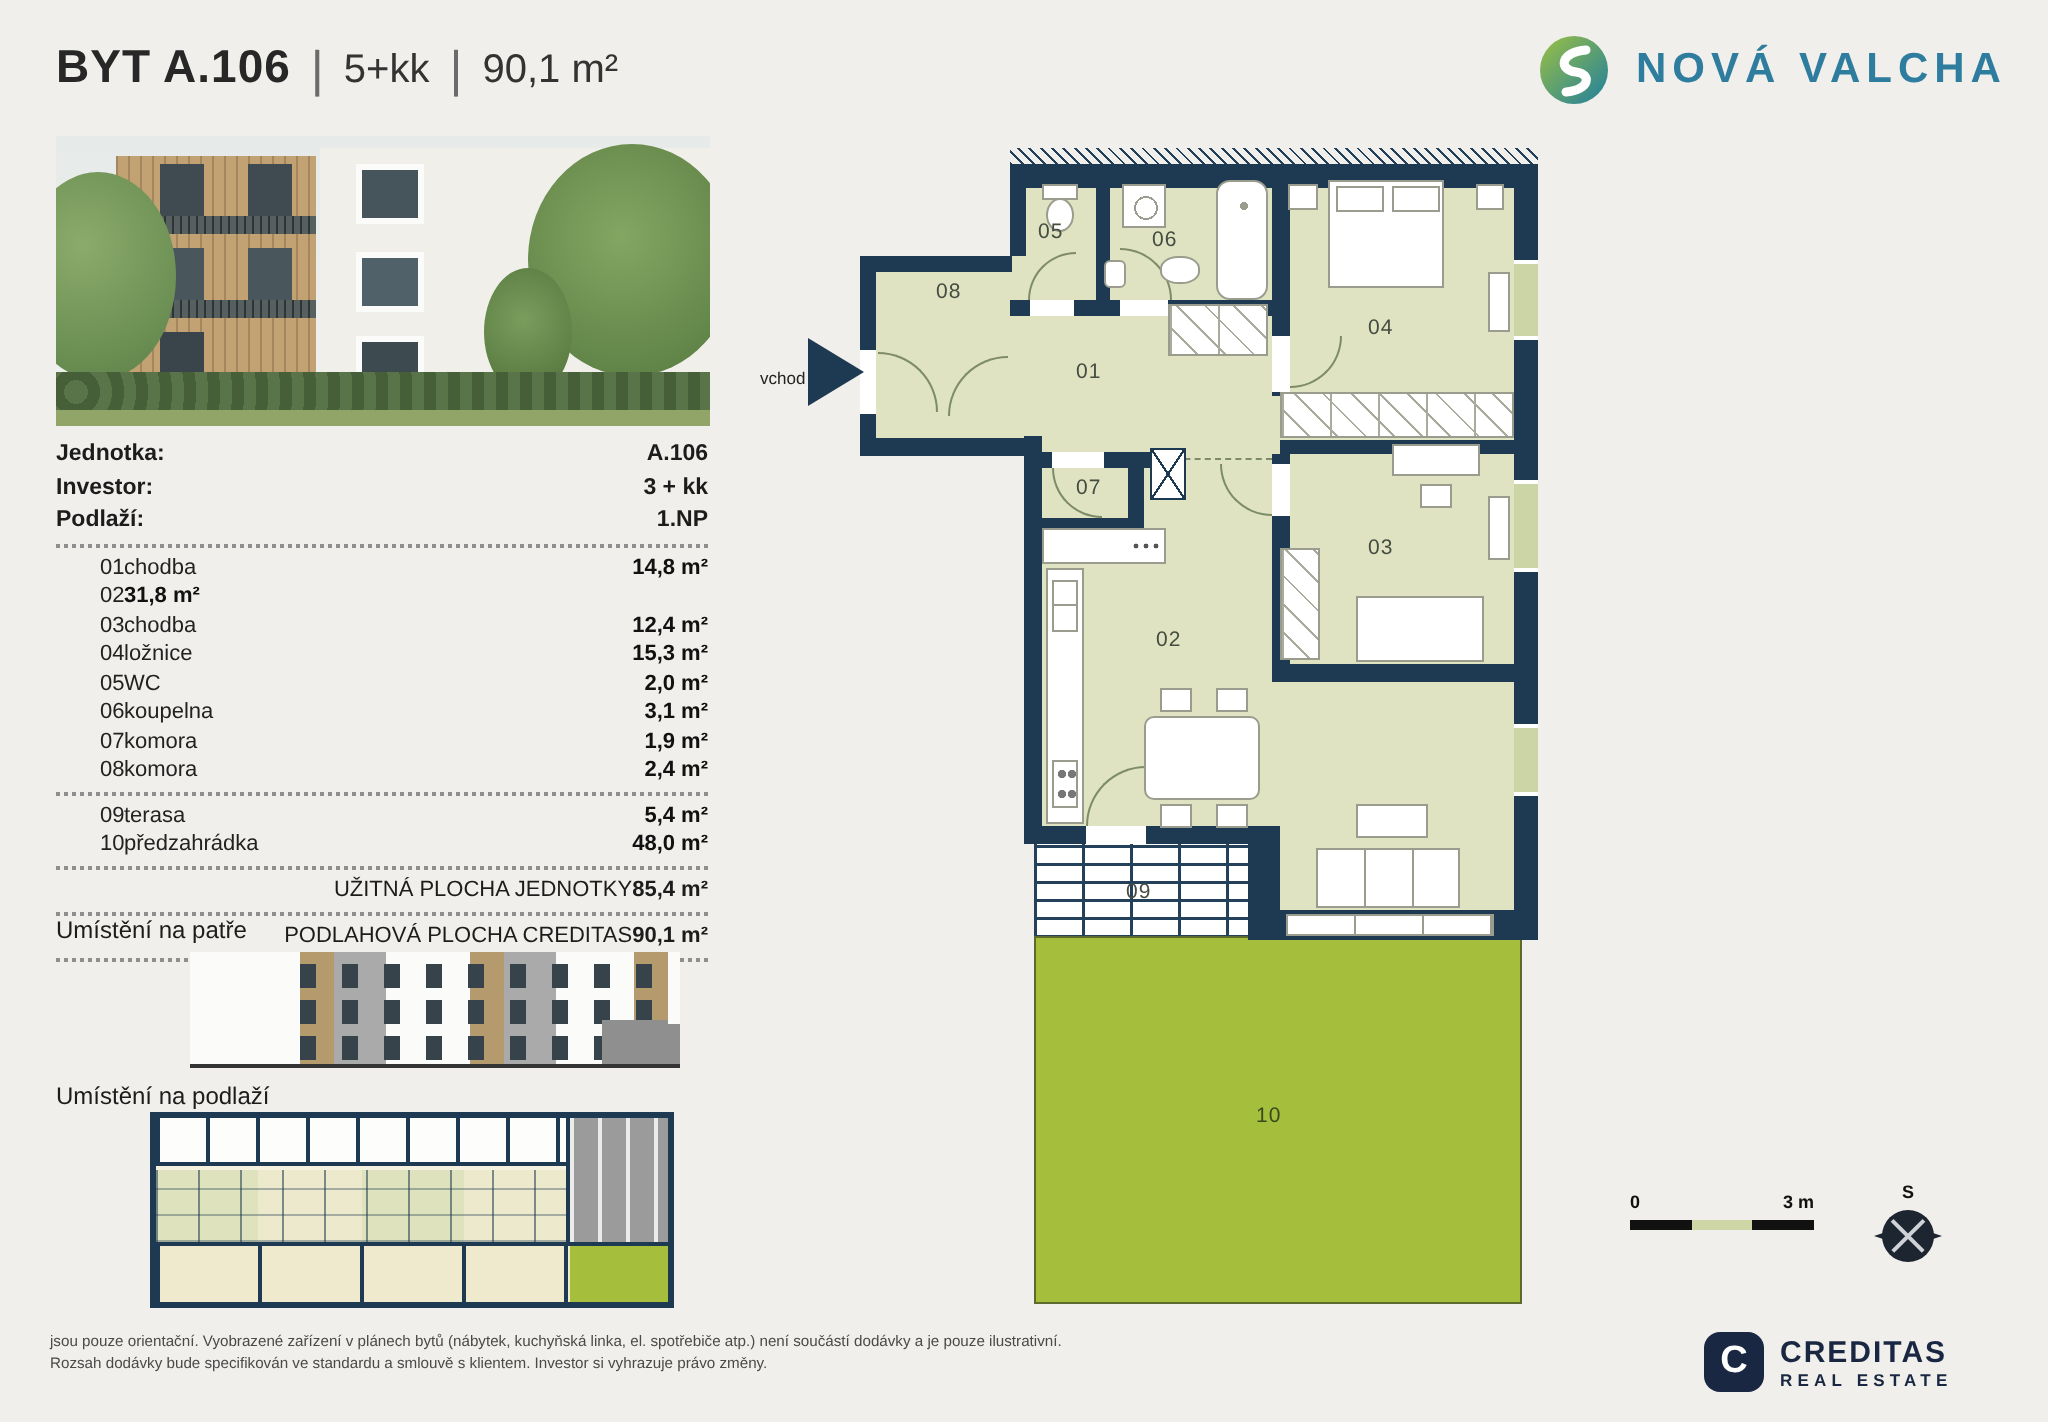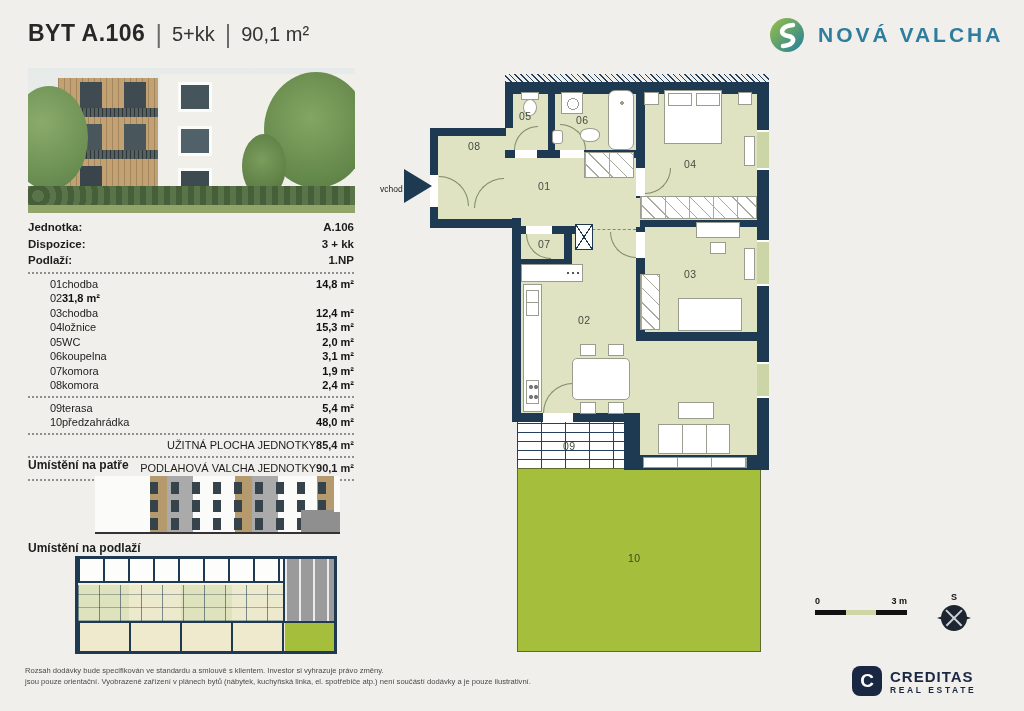--- a/index.html
+++ b/index.html
@@ -22,21 +22,21 @@
   .win{position:absolute;background:#ccd5a6;border-top:2px solid #fff;border-bottom:2px solid #fff}
   .plabel{position:absolute;font-size:10.5px;color:#454d42;letter-spacing:.5px}
   .dots{border-top:2px dotted #8f8f8f;height:2px;margin:3px 0}
   .irow{display:flex;justify-content:space-between;height:16.5px;font-size:11.5px;font-weight:bold;color:#1c1c1c;align-items:center}
   .rrow{display:flex;height:14.5px;font-size:11px;color:#222;align-items:center}
   .rnum{width:34px;padding-left:22px}
   .rname{flex:1}
   .rarea{font-weight:bold;color:#111}
   .trow{display:flex;justify-content:flex-end;height:15px;font-size:11px;color:#1c1c1c;align-items:center}
   .tarea{font-weight:bold}
-  .h2{font-size:12px;font-weight:bold;color:#1c1c1c}
+  .h2{font-size:12px;font-weight:normal;color:#1c1c1c}
   .sep{font-weight:200;color:#6b6b6b;font-size:25px;padding:0 10px;vertical-align:-2px}
 </style>
 </head>
 <body>
 
 <div id="page">
 
   <div class="abs" style="left:28px;top:20px;white-space:nowrap">
     <span style="font-size:23px;font-weight:bold;color:#272727;letter-spacing:.5px">BYT A.106</span><span class="sep">|</span><span style="font-size:20px;color:#333">5+kk</span><span class="sep">|</span><span style="font-size:20px;color:#333">90,1 m²</span>
   </div>
@@ -76,21 +76,21 @@
     <div class="abs" style="left:0;top:118px;width:327px;height:22px;background:repeating-radial-gradient(circle at 10px 10px,#587448 0 6px,#465f38 6px 12px)"></div>
     <div class="abs" style="left:0;top:137px;width:327px;height:8px;background:#90a567"></div>
   </div>
 
   <div class="abs" style="left:28px;top:219px;width:326px">
     <div class="irow">
         <span>Jednotka:</span>
         <span>A.106</span>
       </div>
     <div class="irow">
-        <span>Dispozice:</span>
+        <span>Investor:</span>
         <span>3 + kk</span>
       </div>
     <div class="irow">
         <span>Podlaží:</span>
         <span>1.NP</span>
       </div>
     <div class="dots"></div>
 
     <div class="rrow">
         <span class="rnum">01</span>
@@ -142,21 +142,21 @@
         <span class="rname">předzahrádka</span>
         <span class="rarea">48,0 m²</span>
       </div>
     <div class="dots"></div>
     <div class="trow">
         <span>UŽITNÁ PLOCHA JEDNOTKY</span>
         <span class="tarea">85,4 m²</span>
       </div>
     <div class="dots"></div>
     <div class="trow">
-        <span>PODLAHOVÁ VALCHA JEDNOTKY</span>
+        <span>PODLAHOVÁ PLOCHA CREDITAS</span>
         <span class="tarea">90,1 m²</span>
       </div>
     <div class="dots"></div>
   </div>
 
   <div class="abs h2" style="left:28px;top:458px">Umístění na patře</div>
 
   <div class="abs" style="left:95px;top:476px;width:245px;height:58px;background:#fbfbf9;border-bottom:2px solid #333">
     <div class="abs" style="left:55px;top:0;width:17px;height:56px;background:#b59a6e"></div>
     <div class="abs" style="left:140px;top:0;width:17px;height:56px;background:#b59a6e"></div>
@@ -307,22 +307,22 @@
     <span style="font-size:9px;font-weight:bold;color:#111">S</span>
     <div style="position:relative;width:26px;height:26px;margin:1px auto 0;border-radius:50%;background:#1c2530">
       <div class="abs" style="left:2px;top:12px;width:22px;height:1.5px;background:#cfd2d6;transform:rotate(45deg)"></div>
       <div class="abs" style="left:2px;top:12px;width:22px;height:1.5px;background:#cfd2d6;transform:rotate(-45deg)"></div>
       <div class="abs" style="left:-4px;top:11px;width:0;height:0;border-top:2.5px solid transparent;border-bottom:2.5px solid transparent;border-right:6px solid #1c2530"></div>
       <div class="abs" style="right:-4px;top:11px;width:0;height:0;border-top:2.5px solid transparent;border-bottom:2.5px solid transparent;border-left:6px solid #1c2530"></div>
     </div>
   </div>
 
   <div class="abs" style="left:25px;top:666px;width:670px;font-size:7.6px;line-height:10.5px;color:#4a4a4a">
+    <div>jsou pouze orientační. Vyobrazené zařízení v plánech bytů (nábytek, kuchyňská linka, el. spotřebiče atp.) není součástí dodávky a je pouze ilustrativní.</div>
     <div>Rozsah dodávky bude specifikován ve standardu a smlouvě s klientem. Investor si vyhrazuje právo změny.</div>
-    <div>jsou pouze orientační. Vyobrazené zařízení v plánech bytů (nábytek, kuchyňská linka, el. spotřebiče atp.) není součástí dodávky a je pouze ilustrativní.</div>
   </div>
 
   <div class="abs" style="left:852px;top:666px;display:flex;align-items:center;gap:8px">
     <div style="width:30px;height:30px;background:#1a2742;border-radius:8px;color:#fff;font-size:19px;font-weight:bold;display:flex;align-items:center;justify-content:center">C</div>
     <div>
       <div style="font-size:15px;font-weight:bold;letter-spacing:1px;color:#1a2742">CREDITAS</div>
       <div style="font-size:8.5px;font-weight:bold;letter-spacing:2.6px;color:#1a2742">REAL ESTATE</div>
     </div>
   </div>
 

